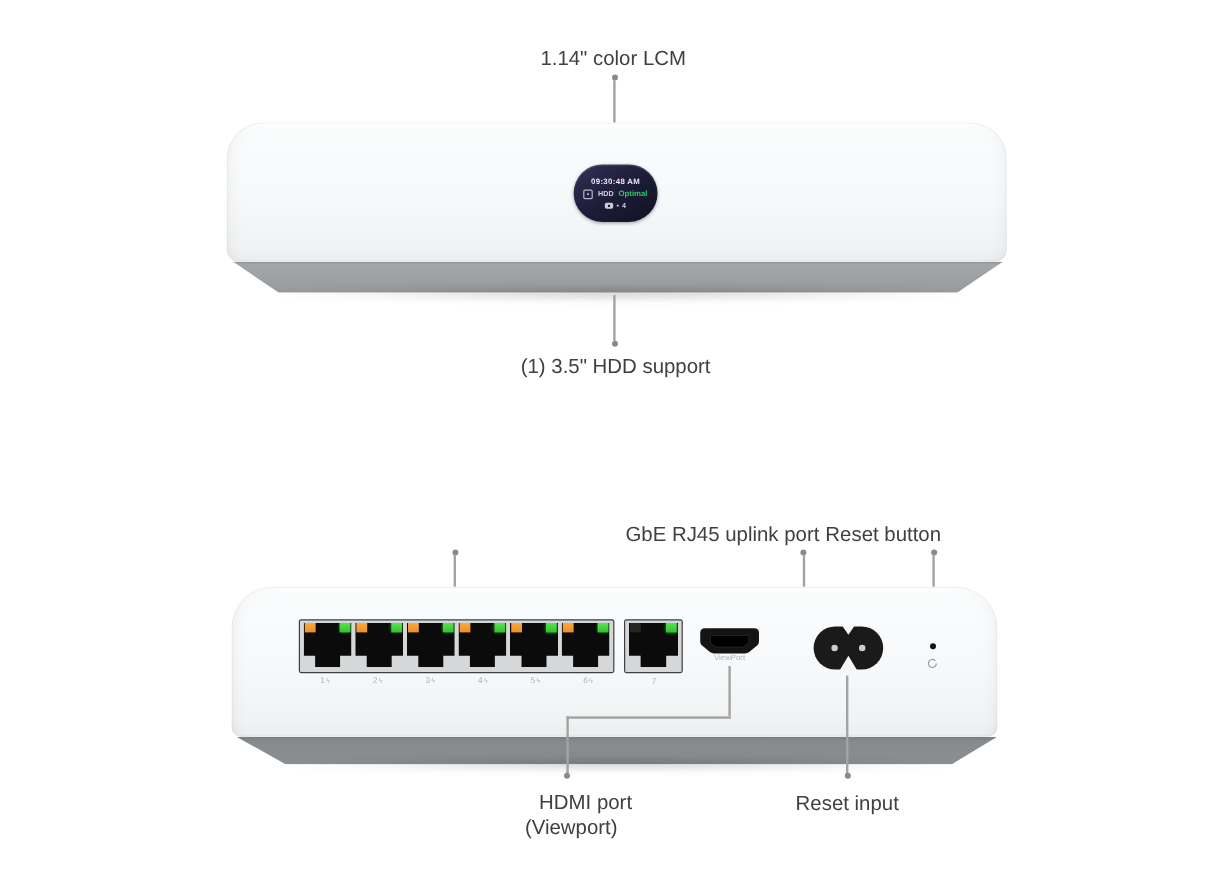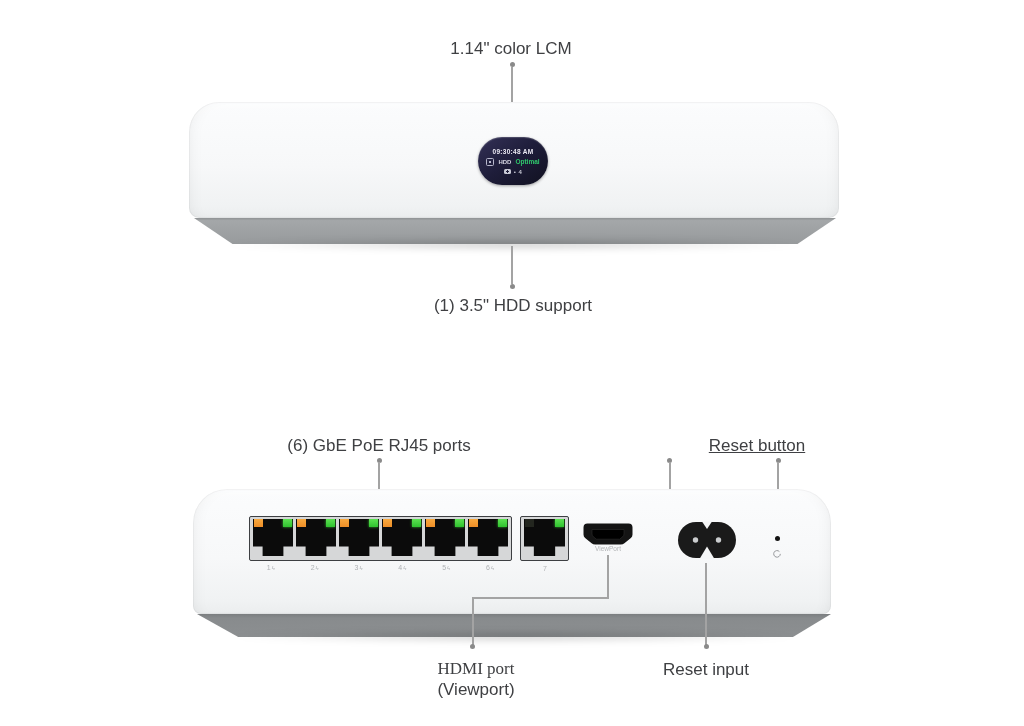--- a/index.html
+++ b/index.html
@@ -80,22 +80,22 @@
       <span class="cam-ic"></span>
       <span>•</span>
       <span>4</span>
     </div>
   </div>
 
   <div class="cl v" style="left:511.2px;top:246px;height:38px;"></div>
   <div class="dot" style="left:509.5px;top:284px;"></div>
   <div class="callout-label" style="left:513px;top:296px;">(1) 3.5" HDD support</div>
 
-  <div class="callout-label" style="left:379px;top:436px;">(6) GbE PoE RJ45 ports</div>
-  <div class="callout-label" style="left:757px;top:436px;text-decoration:underline;">Reset button</div>
+  <div class="callout-label" style="left:602px;top:436px;">GbE RJ45 uplink port</div>
+  <div class="callout-label" style="left:736px;top:436px;">Reset button</div>
 
   <div class="dot" style="left:376.5px;top:458px;"></div>
   <div class="cl v" style="left:378.2px;top:462px;height:28px;"></div>
   <div class="cl h" style="left:249px;top:490px;width:262px;"></div>
   <div class="cl v" style="left:249px;top:490px;height:12px;"></div>
   <div class="cl v" style="left:509.5px;top:490px;height:12px;"></div>
 
   <div class="dot" style="left:667px;top:458px;"></div>
   <div class="cl v" style="left:669px;top:462px;height:29px;"></div>
   <div class="cl h" style="left:547px;top:490px;width:123px;"></div>
@@ -173,20 +173,20 @@
   <div class="reset-ic">
     <svg width="10" height="10" viewBox="0 0 10 10">
       <path d="M7.4 2.6 A3.3 3.3 0 1 0 8.3 4.9" fill="none" stroke="#97999c" stroke-width="1"></path>
     </svg>
   </div>
 
   <div class="cl v" style="left:607px;top:555px;height:42px;"></div>
   <div class="cl h" style="left:472px;top:597px;width:136.5px;"></div>
   <div class="cl v" style="left:472px;top:597px;height:48px;"></div>
   <div class="dot" style="left:470.2px;top:644px;"></div>
-  <div class="callout-label" style="left:476px;top:659px;font-family:Liberation Serif, serif;">HDMI port</div>
+  <div class="callout-label" style="left:488px;top:659px;">HDMI port</div>
   <div class="callout-label" style="left:476px;top:680px;">(Viewport)</div>
 
   <div class="cl v" style="left:705.2px;top:563px;height:82px;"></div>
   <div class="dot" style="left:703.5px;top:644px;"></div>
   <div class="callout-label" style="left:706px;top:660px;">Reset input</div>
 
 </div>
 
 </body></html>

